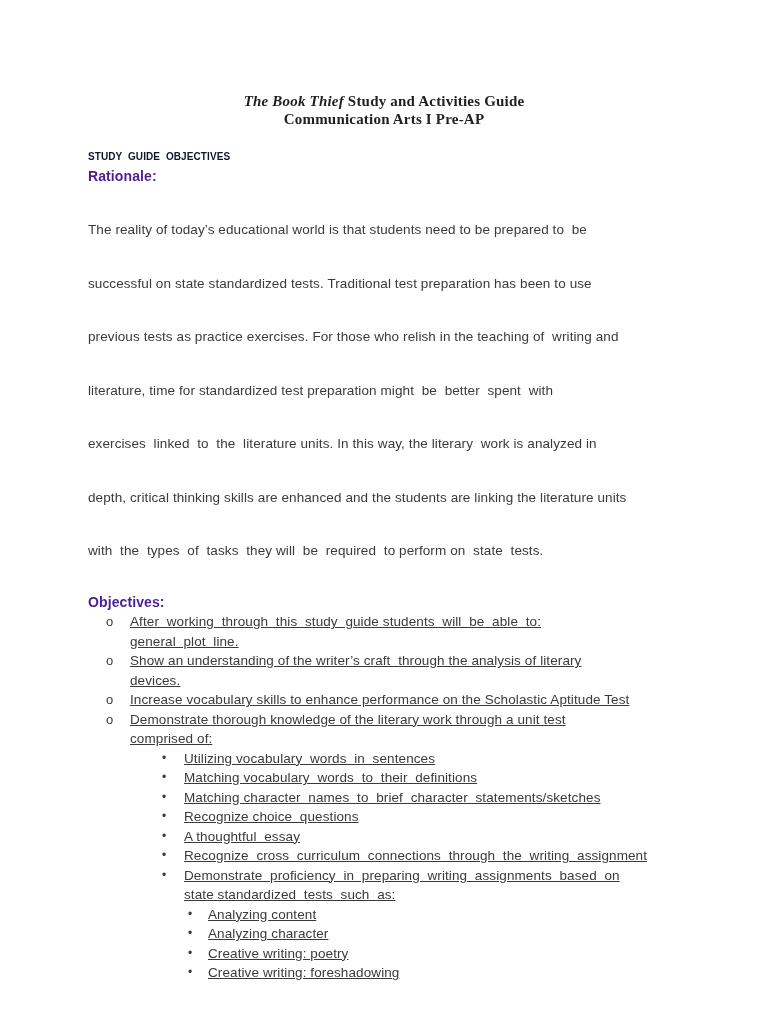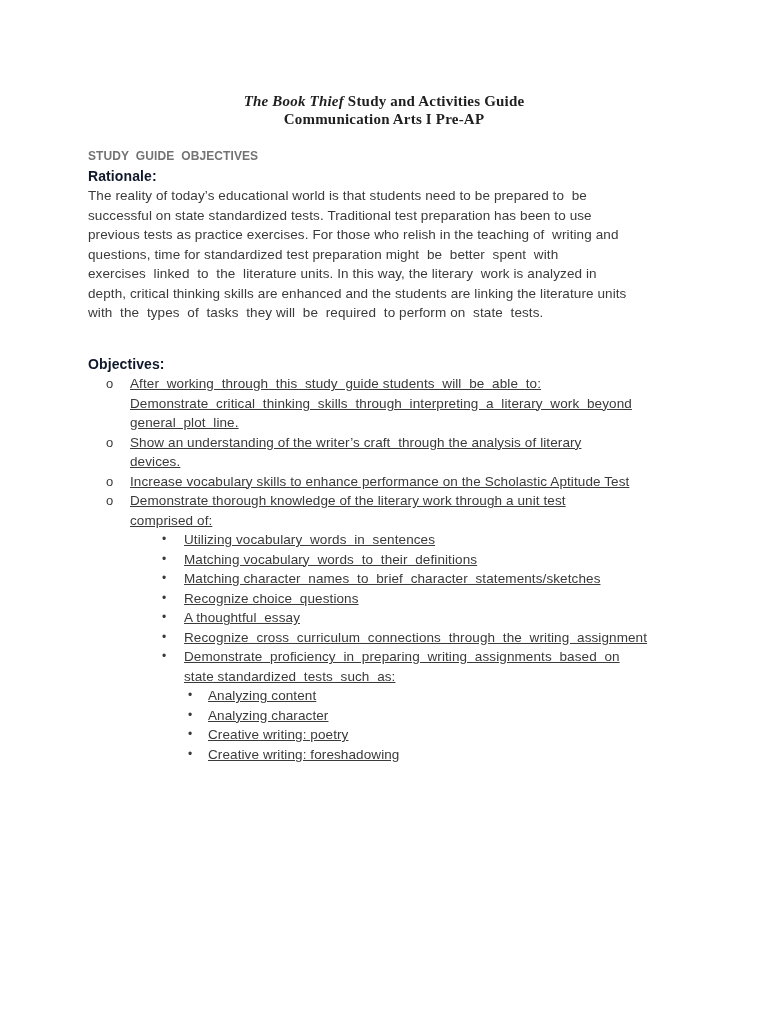--- a/index.html
+++ b/index.html
@@ -35,32 +35,32 @@
     left: 88px;
     width: 592px;
     font-size: 13.5px;
     line-height: 19.5px;
     color: #3a3a3a;
     letter-spacing: 0.1px;
   }
 
   .section-heading {
     font-weight: 700;
-    font-size: 12px;
-    color: #737373;
+    font-size: 10px;
+    color: #0f172a;
     white-space: pre;
   }
 
   .bold-label {
     font-weight: 700;
     font-size: 14px;
-    color: #0f172a;
-  }
-
-  .para .line { white-space: pre; }
+    color: #4c1d95;
+  }
+
+  .para .line { white-space: pre; margin-top: 34px; }
 
   .objectives-label { margin-top: 32px; }
 
   .row { display: flex; align-items: flex-start; }
   .row .marker { flex: none; color: #3a3a3a; }
   .row .lines { flex: 1 1 auto; min-width: 0; text-decoration: underline; }
   .row .line { white-space: pre; }
 
   .lvl1 { margin-left: 18px; }
   .lvl1 .marker { width: 24px; font-size: 13px; }
@@ -84,33 +84,32 @@
   <div class="content">
 
     <div class="section-heading">STUDY  GUIDE  OBJECTIVES</div>
 
     <div class="bold-label">Rationale:</div>
 
     <div class="para">
       <div class="line">The reality of today’s educational world is that students need to be prepared to  be</div>
       <div class="line">successful on state standardized tests. Traditional test preparation has been to use</div>
       <div class="line">previous tests as practice exercises. For those who relish in the teaching of  writing and</div>
-      <div class="line">questions, time for standardized test preparation might  be  better  spent  with</div>
+      <div class="line">literature, time for standardized test preparation might  be  better  spent  with</div>
       <div class="line">exercises  linked  to  the  literature units. In this way, the literary  work is analyzed in</div>
       <div class="line">depth, critical thinking skills are enhanced and the students are linking the literature units</div>
       <div class="line">with  the  types  of  tasks  they will  be  required  to perform on  state  tests.</div>
     </div>
 
     <div class="bold-label objectives-label">Objectives:</div>
 
     <div class="row lvl1">
       <span class="marker">o</span>
       <div class="lines">
         <div class="line">After  working  through  this  study  guide students  will  be  able  to:</div>
-        <div class="line">Demonstrate  critical  thinking  skills  through  interpreting  a  literary  work  beyond</div>
         <div class="line">general  plot  line.</div>
       </div>
     </div>
 
     <div class="row lvl1">
       <span class="marker">o</span>
       <div class="lines">
         <div class="line">Show an understanding of the writer’s craft  through the analysis of literary</div>
         <div class="line">devices.</div>
       </div>

